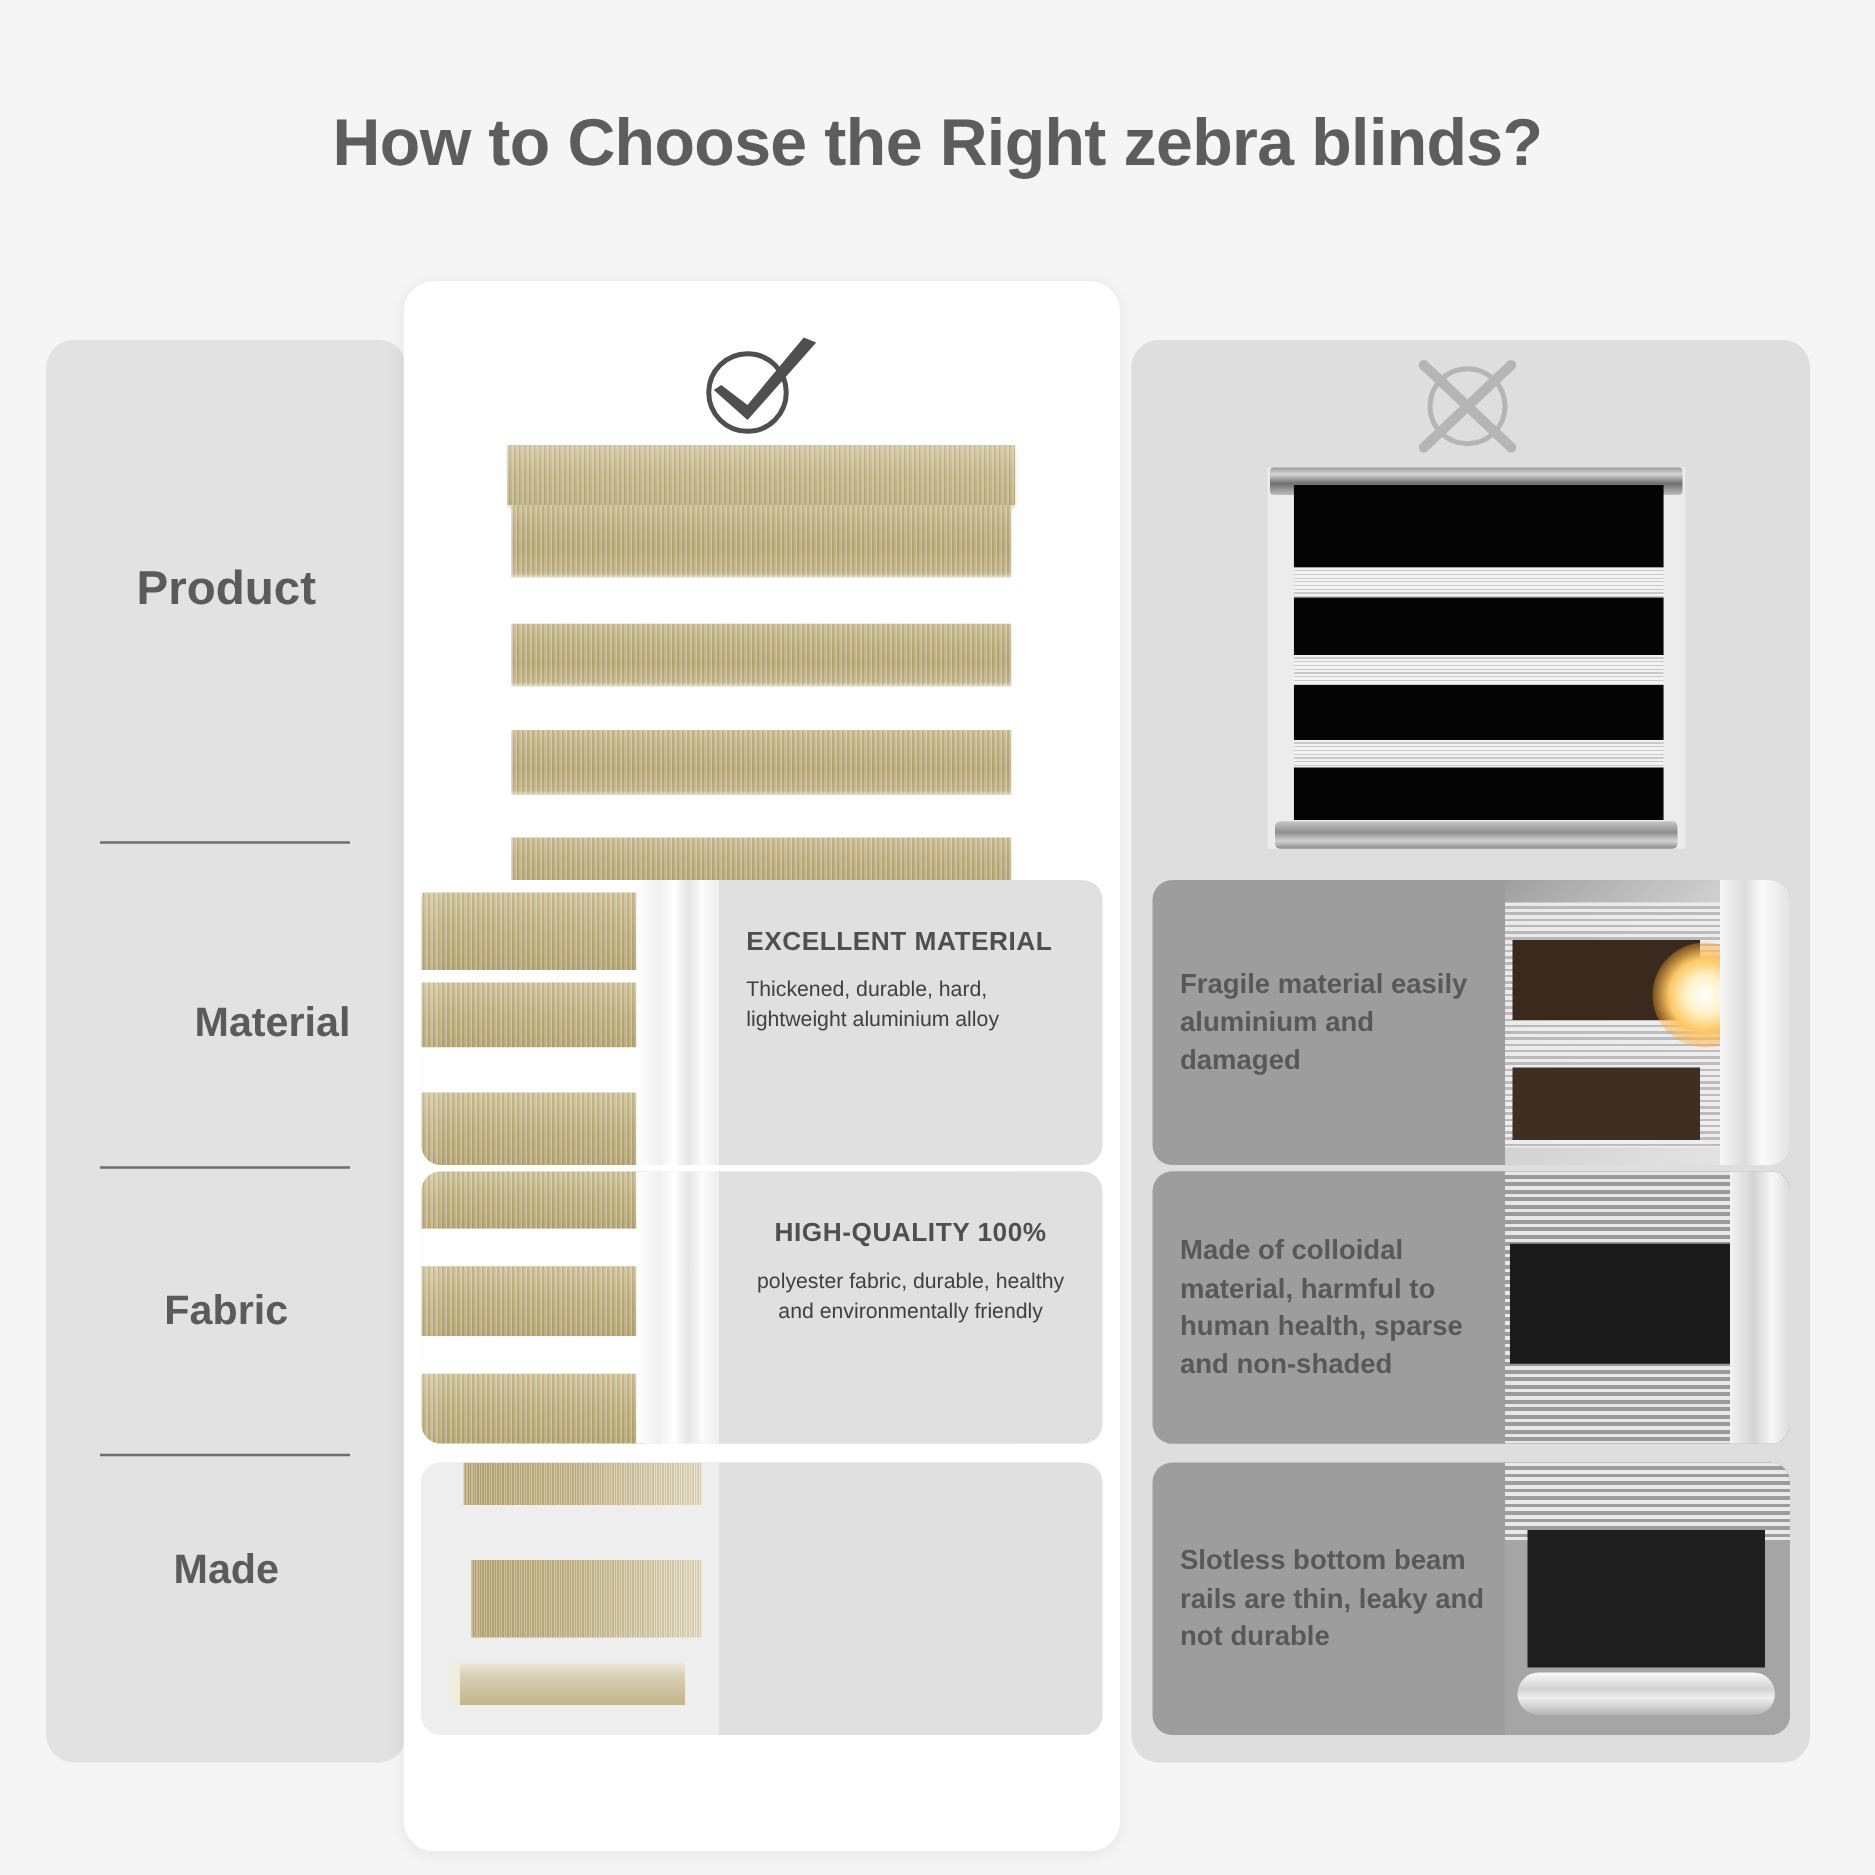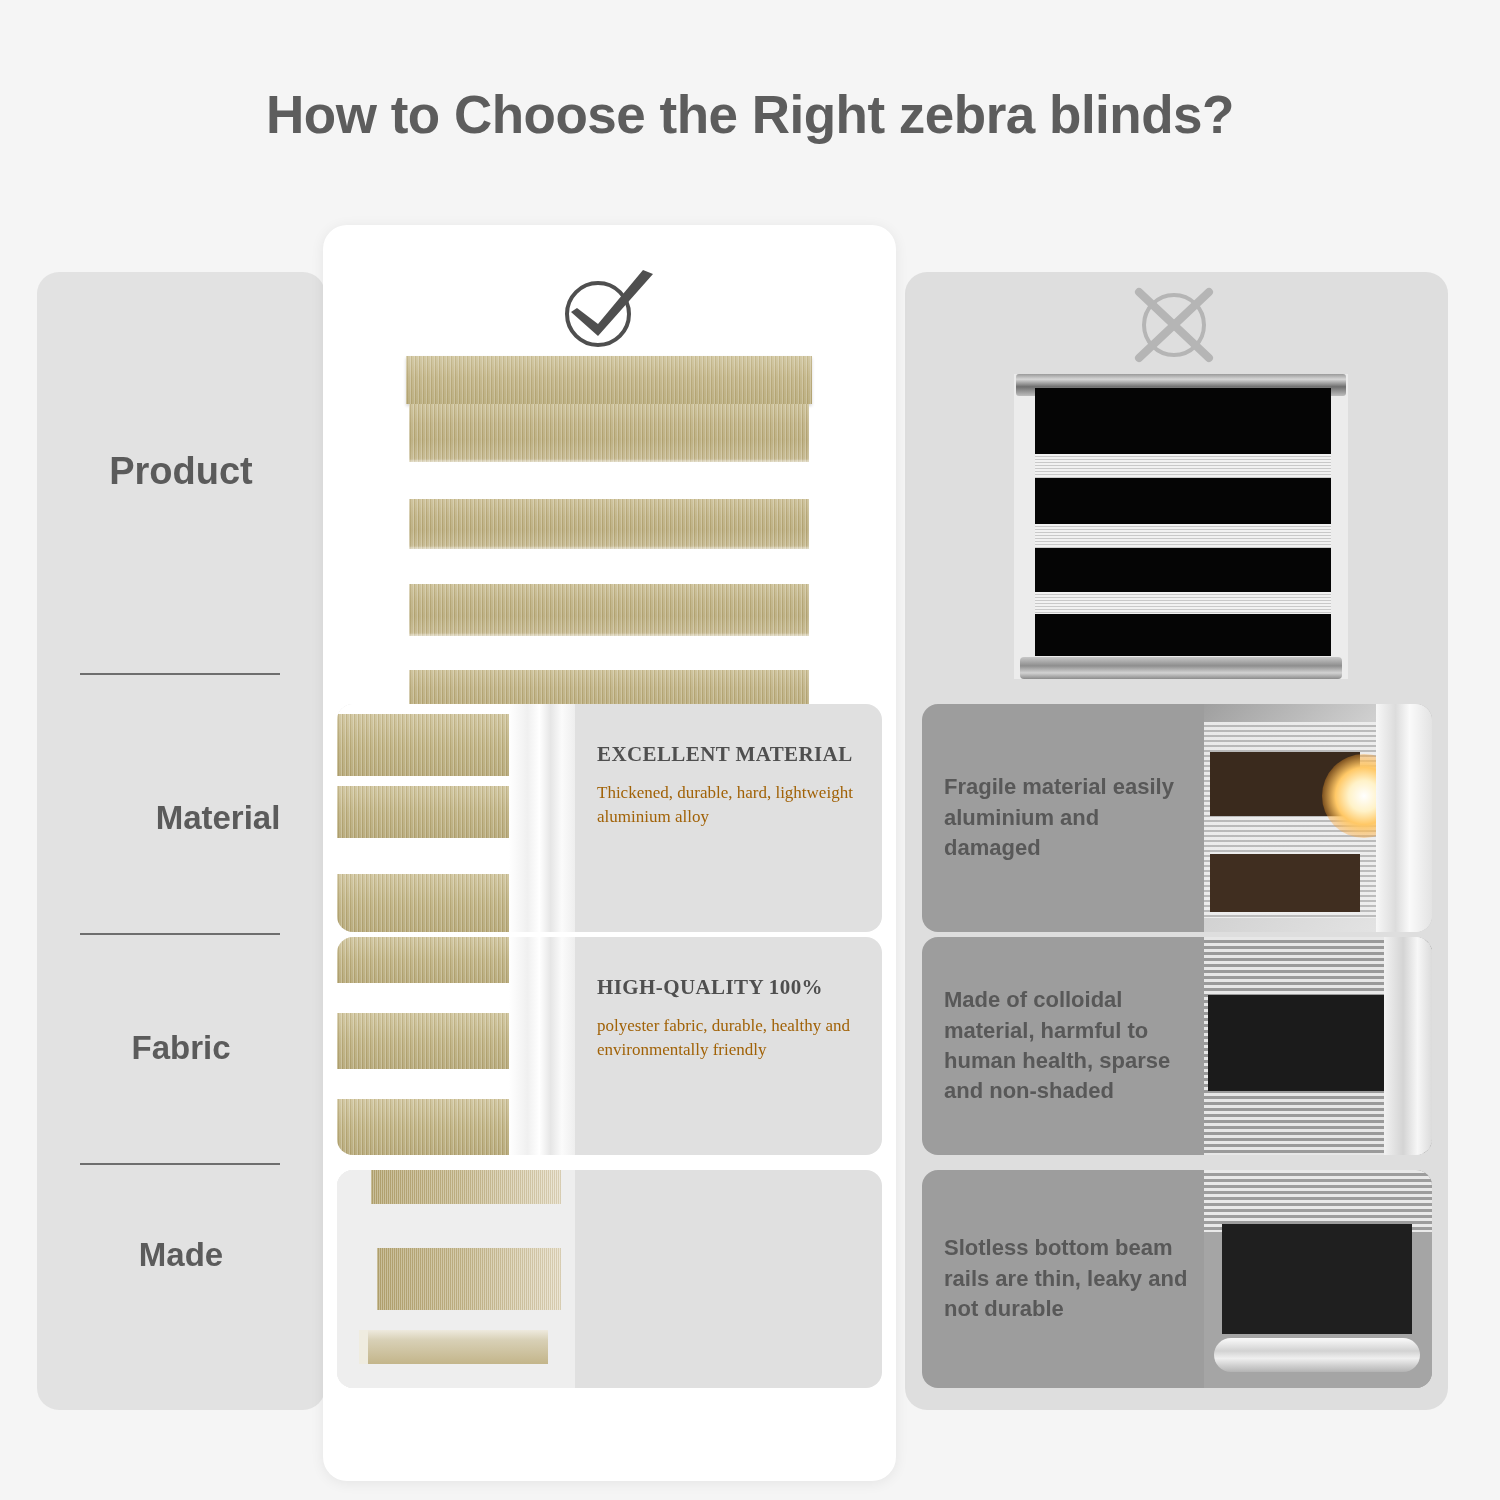--- a/index.html
+++ b/index.html
@@ -109,27 +109,27 @@
     border-radius:4px;
   }
 
   
   .feat{
     position:absolute;left:337px;width:545px;
     background:#e0e0e0;border-radius:16px;overflow:hidden;
     display:flex;
   }
   .feat-photo{width:238px;flex:0 0 238px;position:relative;overflow:hidden;background:#f1f1f1;}
-  .feat-text{flex:1;padding:38px 22px 1px 22px;font-family:Liberation Serif, serif;}
+  .feat-text{flex:1;padding:38px 22px 1px 22px;}
   .feat-head{
     font-size:21px;font-weight:bold;color:#4f4f4f;letter-spacing:0.4px;margin-bottom:14px;
   }
-  .feat-body{font-size:17px;color:#a16207;line-height:1.42;}
+  .feat-body{font-size:17px;color:#404040;line-height:1.42;}
   .f-material{top:704px;height:228px;}
-  .f-fabric{top:937px;height:218px;}
+  .f-fabric{top:937px;height:218px;text-align:center;}
   .f-bottom{top:1170px;height:218px;}
 
   
   .photo-beige{position:absolute;inset:0;background:#ffffff;}
   .pb-frame{
     position:absolute;right:0;top:0;width:66px;height:100%;
     background:linear-gradient(90deg,#ffffff 0%,#f0f0f0 28%,#ffffff 46%,#e6e6e6 63%,#fbfbfb 80%,#eeeeee 100%);
   }
   .pb-slat{
     position:absolute;left:0;width:178px;

